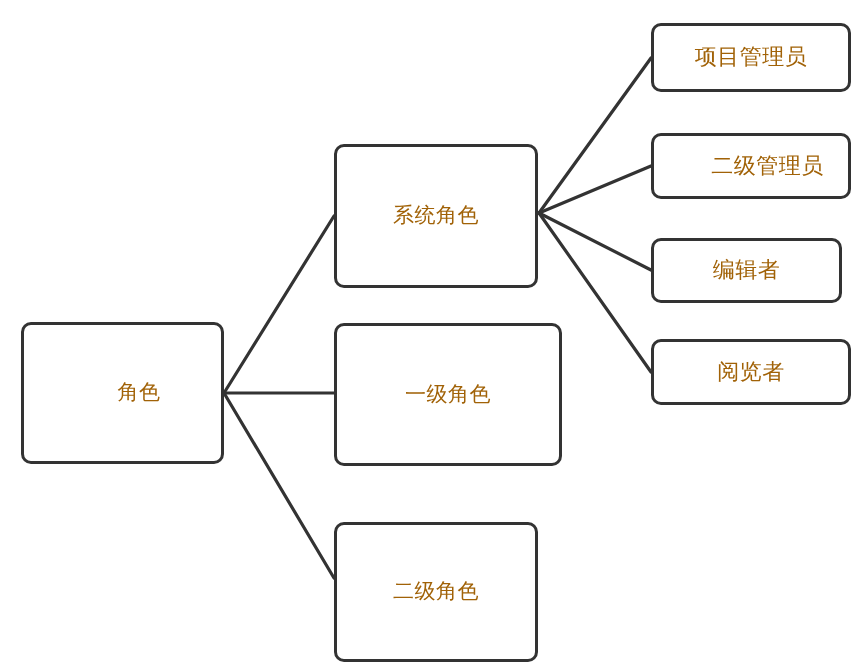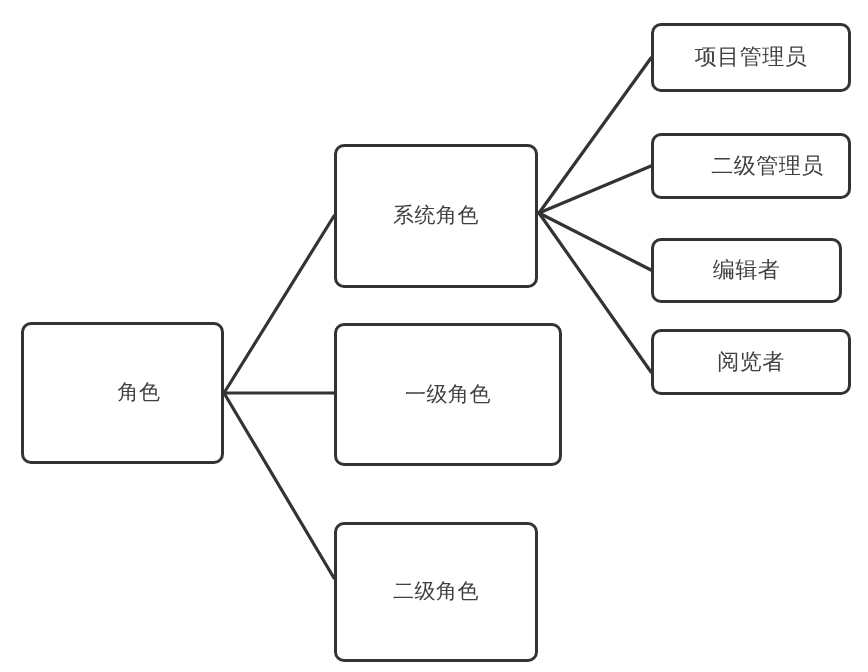--- a/index.html
+++ b/index.html
@@ -28,37 +28,37 @@
   }
   .node {
     position: absolute;
     box-sizing: border-box;
     background: #ffffff;
     border: 3px solid #333333;
     border-radius: 10px;
     display: flex;
     align-items: center;
     justify-content: center;
-    color: #404040;
+    color: #a16207;
     line-height: 1.2;
     letter-spacing: 0.5px;
     z-index: 2;
   }
   .node-label {
     display: block;
     white-space: nowrap;
   }
   .node.root   { left: 21px;  top: 322px; width: 203px; height: 142px; padding-left: 33px; }
   .node.lvl1-a { left: 334px; top: 144px; width: 204px; height: 144px; }
   .node.lvl1-b { left: 334px; top: 323px; width: 228px; height: 143px; text-align: right; }
   .node.lvl1-c { left: 334px; top: 508px; width: 204px; height: 140px; margin-top: 14px; }
   .node.lvl2-a { left: 651px; top: 23px;  width: 200px; height: 69px; }
   .node.lvl2-b { left: 651px; top: 133px; width: 200px; height: 66px; padding-left: 33px; }
   .node.lvl2-c { left: 651px; top: 238px; width: 191px; height: 65px; }
-  .node.lvl2-d { left: 651px; top: 329px; width: 200px; height: 66px; }
+  .node.lvl2-d { left: 651px; top: 339px; width: 200px; height: 66px; }
 
   .node.root .node-label,
   .node.lvl1-a .node-label,
   .node.lvl1-b .node-label,
   .node.lvl1-c .node-label { font-size: 21px; }
 
   .node.lvl2-a .node-label,
   .node.lvl2-b .node-label,
   .node.lvl2-c .node-label,
   .node.lvl2-d .node-label { font-size: 22px; }

